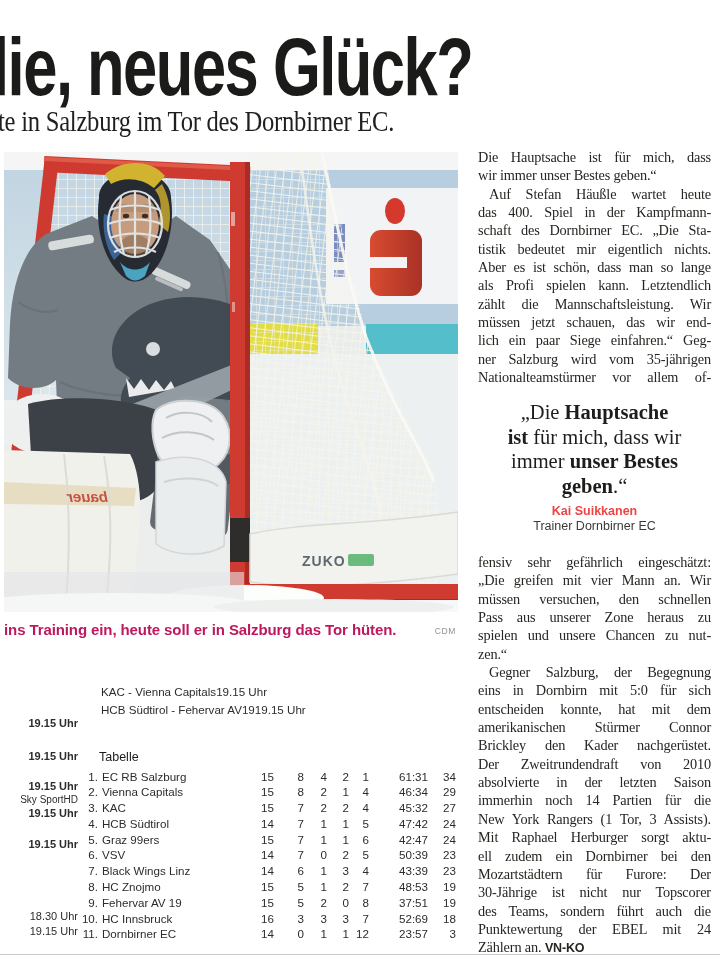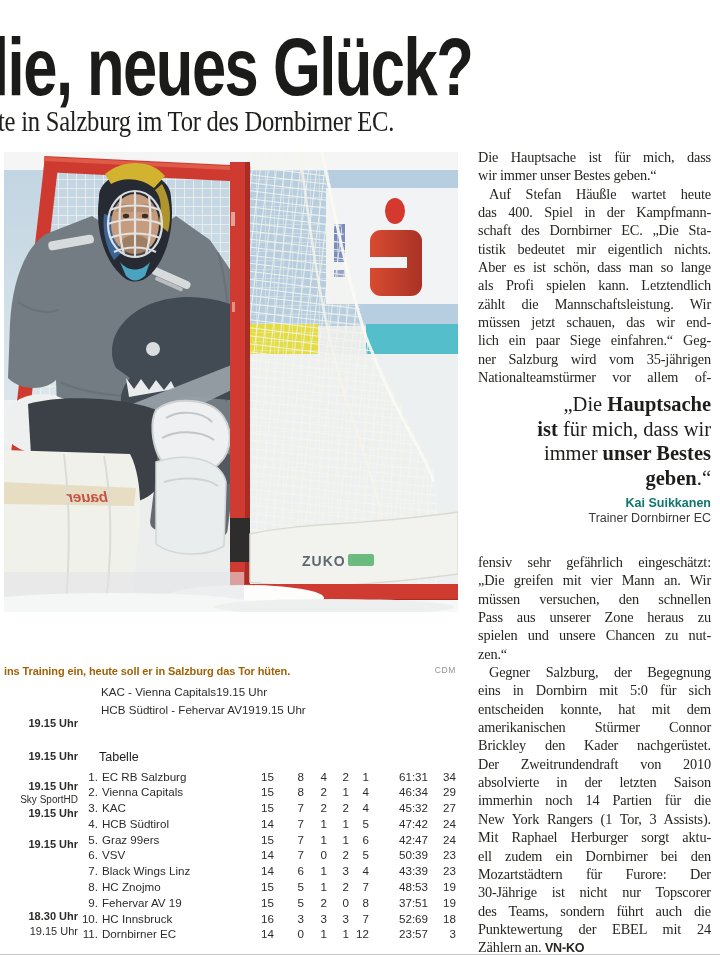--- a/index.html
+++ b/index.html
@@ -14,21 +14,21 @@
             font-size:30px;letter-spacing:-.3px;color:#1f1f1d;white-space:nowrap;
             transform:scaleX(.82);transform-origin:0 0;}
 
   
   .photo{position:absolute;left:4px;top:152px;width:454px;height:460px;overflow:hidden;}
   .photo svg{display:block;}
 
   
   .caption-row{position:absolute;left:4px;top:621px;width:452px;display:flex;
                justify-content:space-between;align-items:flex-end;}
-  .caption{font-size:11px;font-weight:bold;color:#a16207;letter-spacing:-.1px;margin-top:44px;}
+  .caption{font-size:15px;font-weight:bold;color:#be185d;letter-spacing:-.1px;}
   .credit{font-size:8.5px;color:#8f9294;letter-spacing:.6px;padding-bottom:2px;}
 
   
   #left-times{position:absolute;left:0;top:0;width:78px;height:964px;}
   .ltime{position:absolute;right:0;white-space:nowrap;font-size:11px;color:#2c2c2a;}
   .ltime.bold{font-weight:bold;}
   .ltime.small{font-size:10px;}
 
   
   #fixtures{position:absolute;left:101px;top:683px;width:354px;}
@@ -47,25 +47,25 @@
   .right-col{position:absolute;left:478px;top:148px;width:233px;height:810px;
              font-family:"Liberation Serif",serif;color:#262521;}
   .textblock{position:absolute;left:0;width:233px;}
   .line{font-size:14.3px;line-height:18.35px;letter-spacing:-.15px;white-space:nowrap;
         text-align:justify;text-align-last:justify;}
   .line.nj{text-align-last:left;}
   .line.in{text-indent:11px;}
   .line .sig{font-family:"Liberation Sans",sans-serif;font-weight:bold;font-size:12.5px;}
 
   
-  #quote{position:absolute;left:0;top:244px;width:233px;text-align:right;}
+  #quote{position:absolute;left:0;top:252px;width:233px;text-align:center;}
   .qline{font-size:20.5px;line-height:24.5px;color:#1d1d1b;white-space:nowrap;}
   .qline b{font-weight:bold;}
   .q-author{margin-top:6px;font-family:"Liberation Sans",sans-serif;font-weight:bold;
-            font-size:12.5px;color:#0f766e;line-height:15px;}
+            font-size:12.5px;color:#ef4444;line-height:15px;}
   .q-role{font-family:"Liberation Sans",sans-serif;font-size:12.5px;color:#3a3a38;line-height:15px;}
 
   .bottom-rule{position:absolute;left:0;top:954px;width:720px;height:1px;background:#c6cacc;}
 </style>
 </head>
 <body>
 
 <div class="page">
 
   <h1 class="headline">lie, neues Glück?</h1>
@@ -221,21 +221,21 @@
     <span class="credit">CDM</span>
   </div>
 
   <div id="left-times">
       <div class="ltime bold" style="top: 717px;">19.15 Uhr</div>
       <div class="ltime bold" style="top: 750px;">19.15 Uhr</div>
       <div class="ltime bold" style="top: 780px;">19.15 Uhr</div>
       <div class="ltime small" style="top: 794px;">Sky SportHD</div>
       <div class="ltime bold" style="top: 807px;">19.15 Uhr</div>
       <div class="ltime bold" style="top: 838px;">19.15 Uhr</div>
-      <div class="ltime" style="top: 910px; font-weight: bold;">18.30 Uhr</div>
+      <div class="ltime" style="top: 910px;">18.30 Uhr</div>
       <div class="ltime" style="top: 925px;">19.15 Uhr</div>
     </div>
 
   <div id="fixtures">
       <div class="frow">
         <span>KAC - Vienna Capitals</span>
         <span>19.15 Uhr</span>
       </div>
       <div class="frow">
         <span>HCB Südtirol - Fehervar AV19</span>

